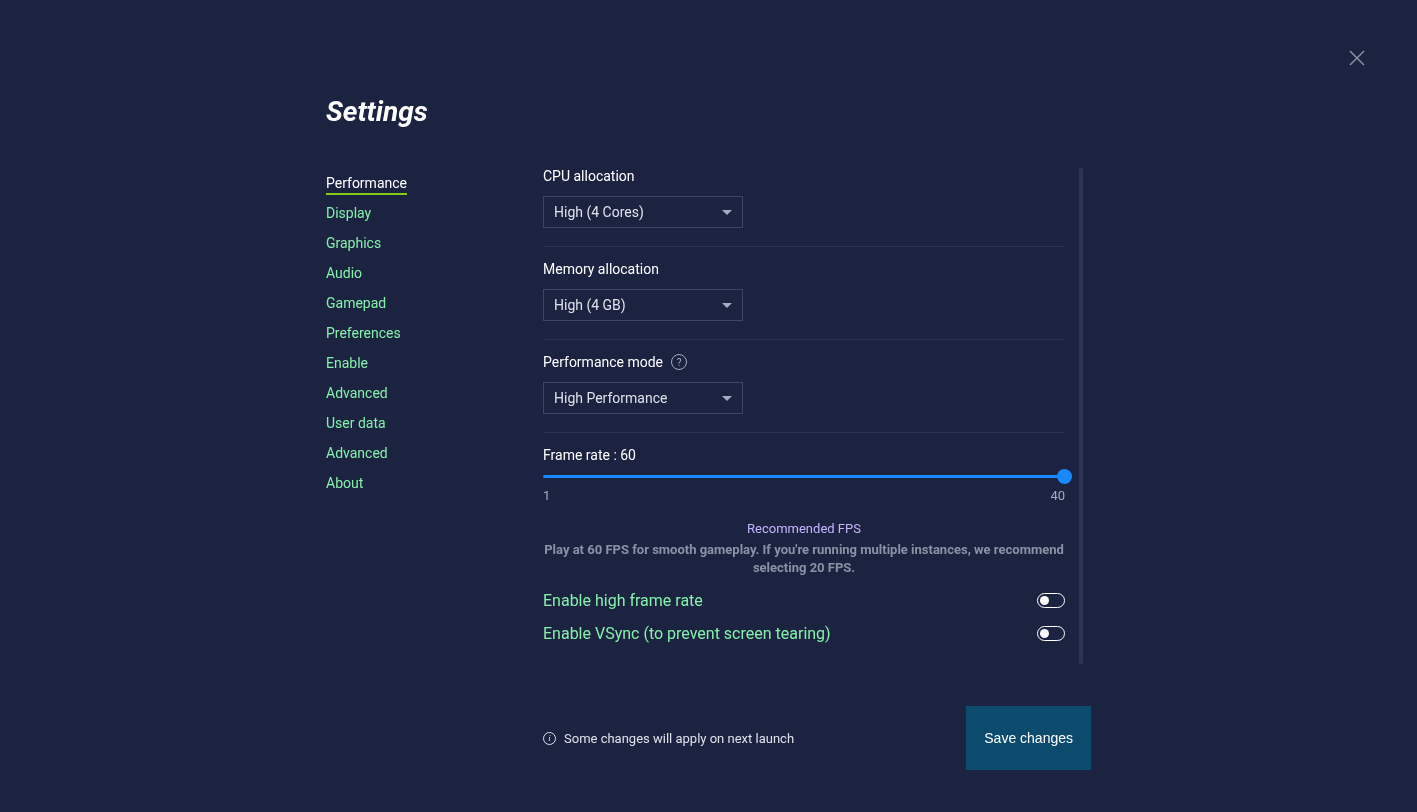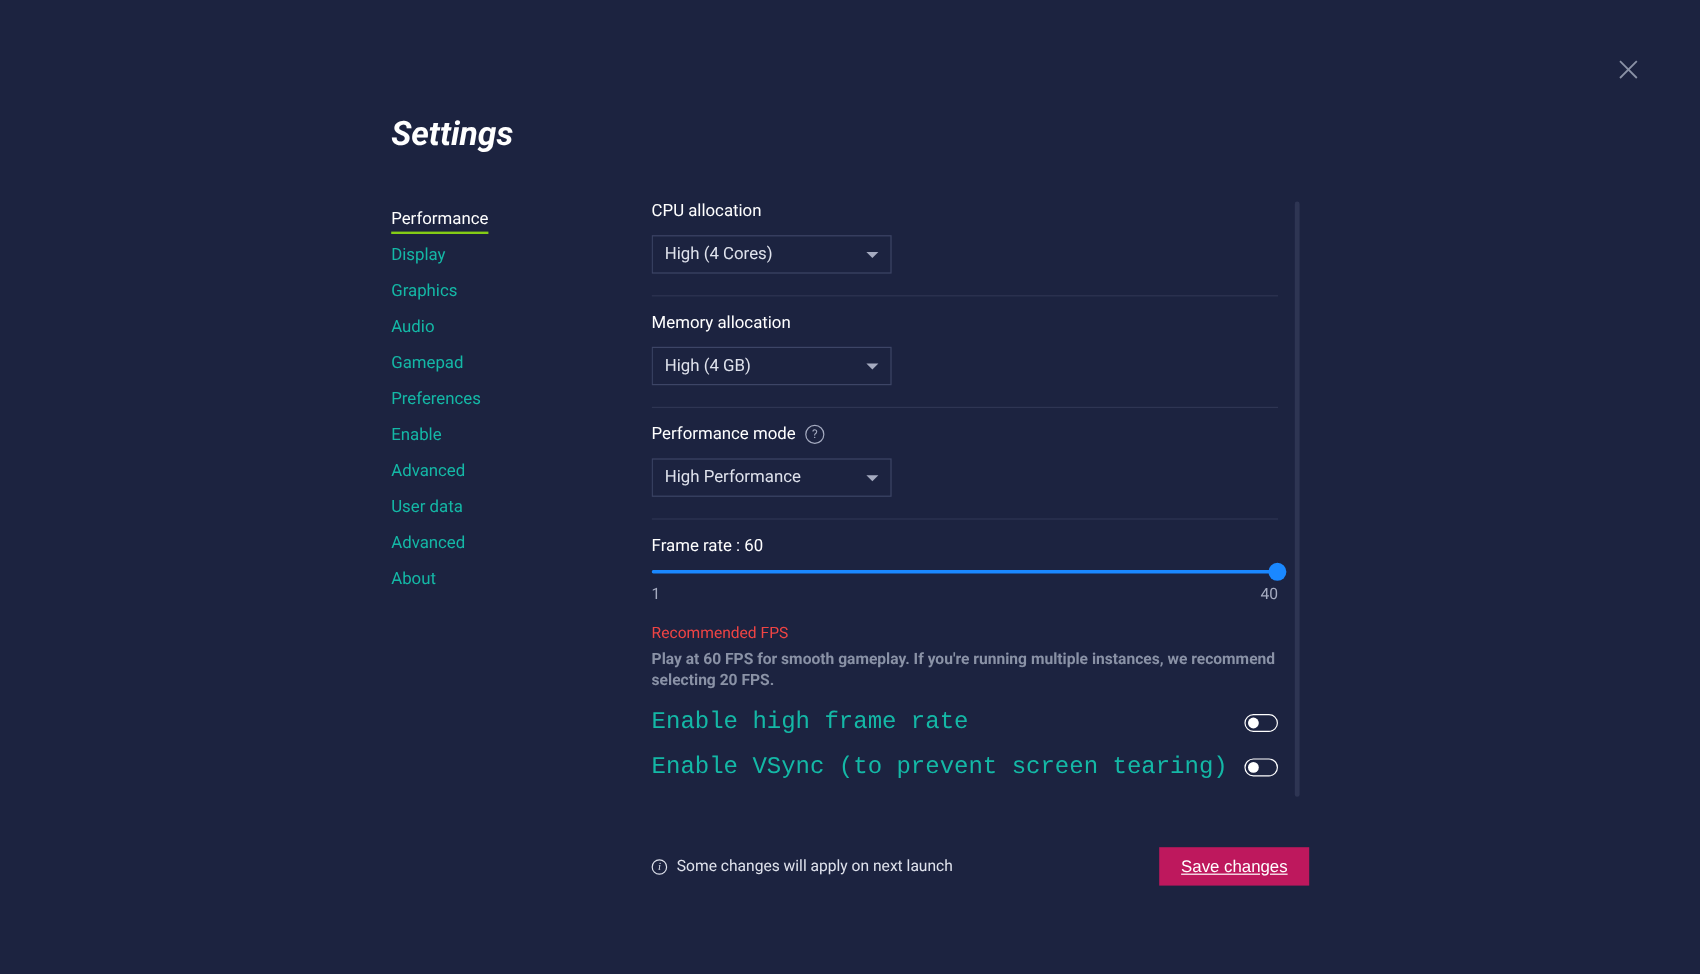--- a/index.html
+++ b/index.html
@@ -44,21 +44,21 @@
     .content-wrapper {
       display: flex;
     }
     .sidebar {
       width: 217px;
       flex-shrink: 0;
     }
     .sidebar-item {
       padding: 7px 0;
       font-size: 14px;
-      color: #14b8a6;
+      color: #86efac;
       cursor: pointer;
     }
     .sidebar-item.active {
       color: #ffffff;
     }
     .sidebar-item.active span {
       border-bottom: 2px solid #84cc16;
       padding-bottom: 2px;
     }
     .main-area {
@@ -76,20 +76,21 @@
       right: 0;
       width: 4px;
       height: 496px;
       background: #2e3553;
       border-radius: 2px;
     }
     .setting-block {
       padding-bottom: 18px;
       border-bottom: 1px solid #2e3553;
       margin-bottom: 14px;
+      text-align: center;
     }
     .setting-block.last {
       border-bottom: none;
       margin-bottom: 0;
       padding-bottom: 0;
     }
     .setting-label {
       font-size: 14px;
       color: #ffffff;
       margin-bottom: 12px;
@@ -156,43 +157,42 @@
     }
     .slider-ends {
       display: flex;
       justify-content: space-between;
       font-size: 13px;
       color: #a5abc0;
       margin-top: 10px;
     }
     .rec-title {
       font-size: 13px;
-      color: #ef4444;
+      color: #c4b5fd;
       margin-top: 18px;
     }
     .rec-desc {
       font-size: 13px;
       color: #8a92a6;
       margin-top: 5px;
       line-height: 1.4;
       font-weight: bold;
     }
     .toggle-row {
       display: flex;
       justify-content: space-between;
       align-items: center;
       margin-top: 14px;
     }
     .toggle-row:first-of-type {
       margin-top: 20px;
     }
     .toggle-label {
-      font-size: 20px;
-      color: #14b8a6;
-      font-family: Liberation Mono, monospace;
+      font-size: 16px;
+      color: #86efac;
     }
     .toggle {
       width: 28px;
       height: 15px;
       border: 1.5px solid #ffffff;
       border-radius: 10px;
       position: relative;
       cursor: pointer;
     }
     .toggle-knob {
@@ -224,27 +224,26 @@
       border-radius: 50%;
       display: inline-flex;
       align-items: center;
       justify-content: center;
       font-size: 9px;
       font-style: italic;
       font-family: serif;
       margin-right: 8px;
     }
     .save-btn {
-      background: #be185d;
+      background: #0c4a6e;
       color: #ffffff;
       font-size: 14px;
-      padding: 8px 18px;
+      padding: 24px 18px;
       border: none;
       cursor: pointer;
-      text-decoration: underline;
     }
   </style>
 </head>
 <body>
 
 <div class="close-btn">
   <svg viewBox="0 0 20 20">
       <line x1="3" y1="3" x2="17" y2="17" stroke-width="1.5"></line>
       <line x1="17" y1="3" x2="3" y2="17" stroke-width="1.5"></line>
     </svg>

